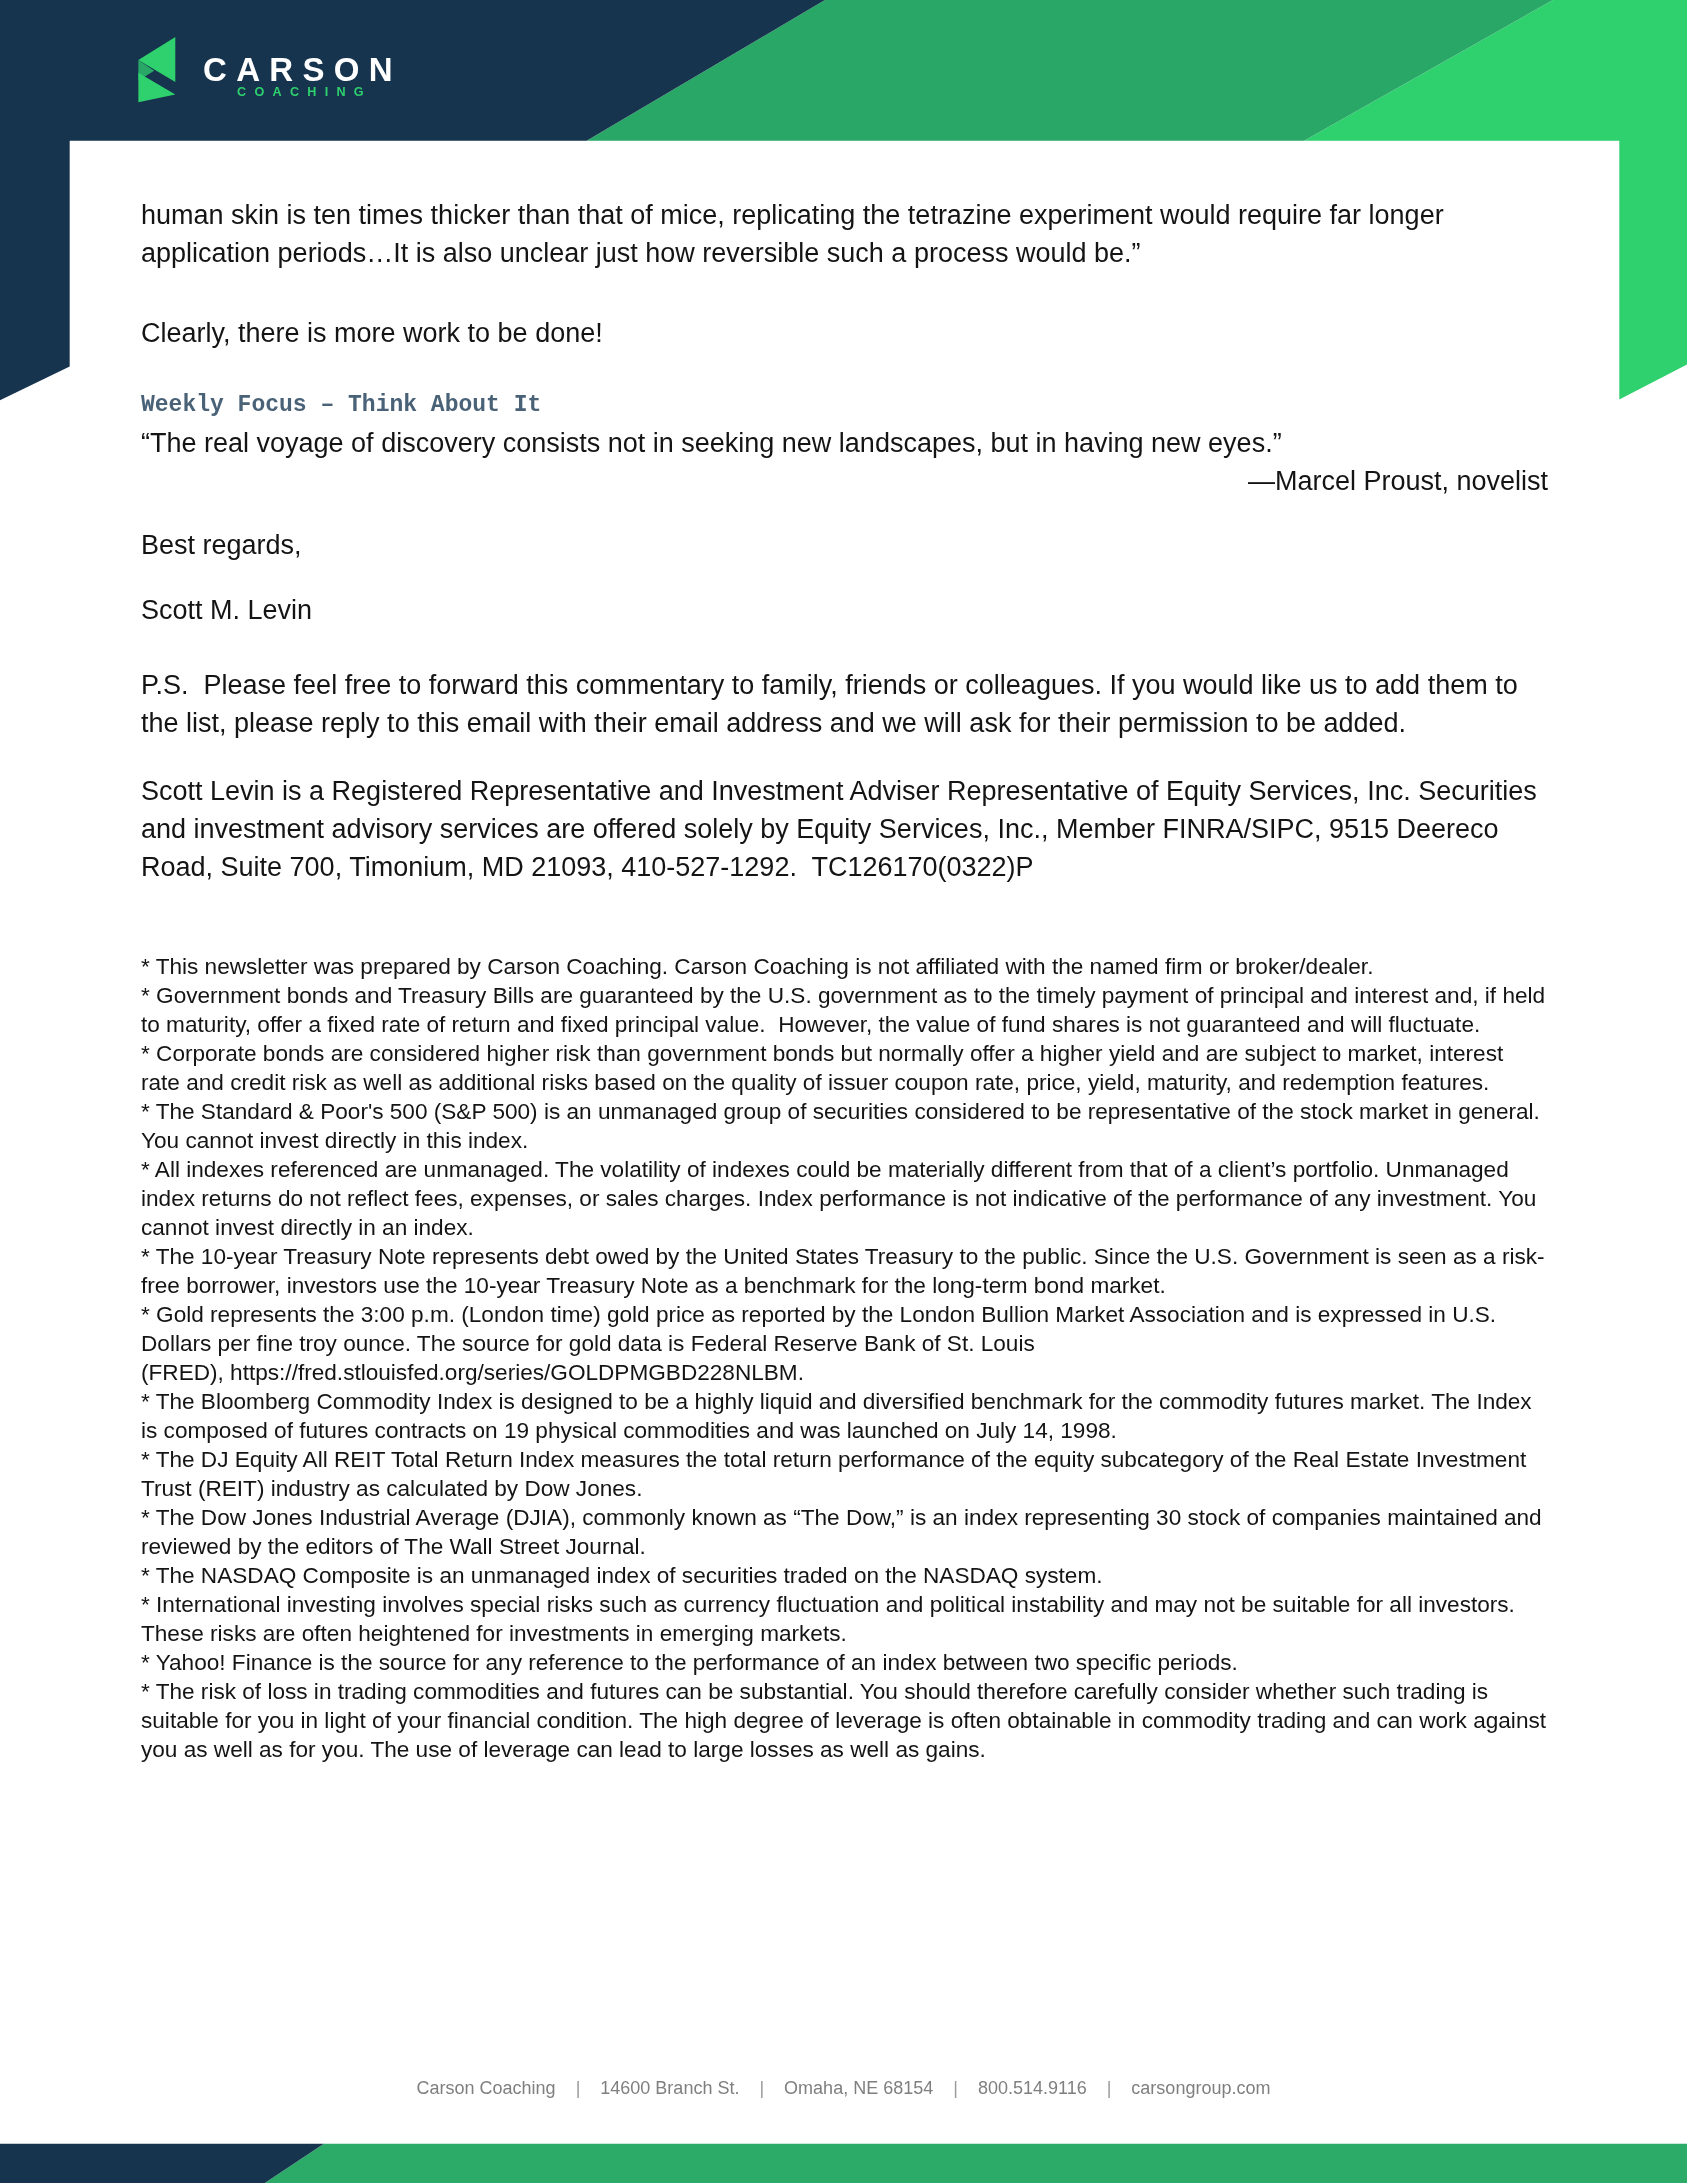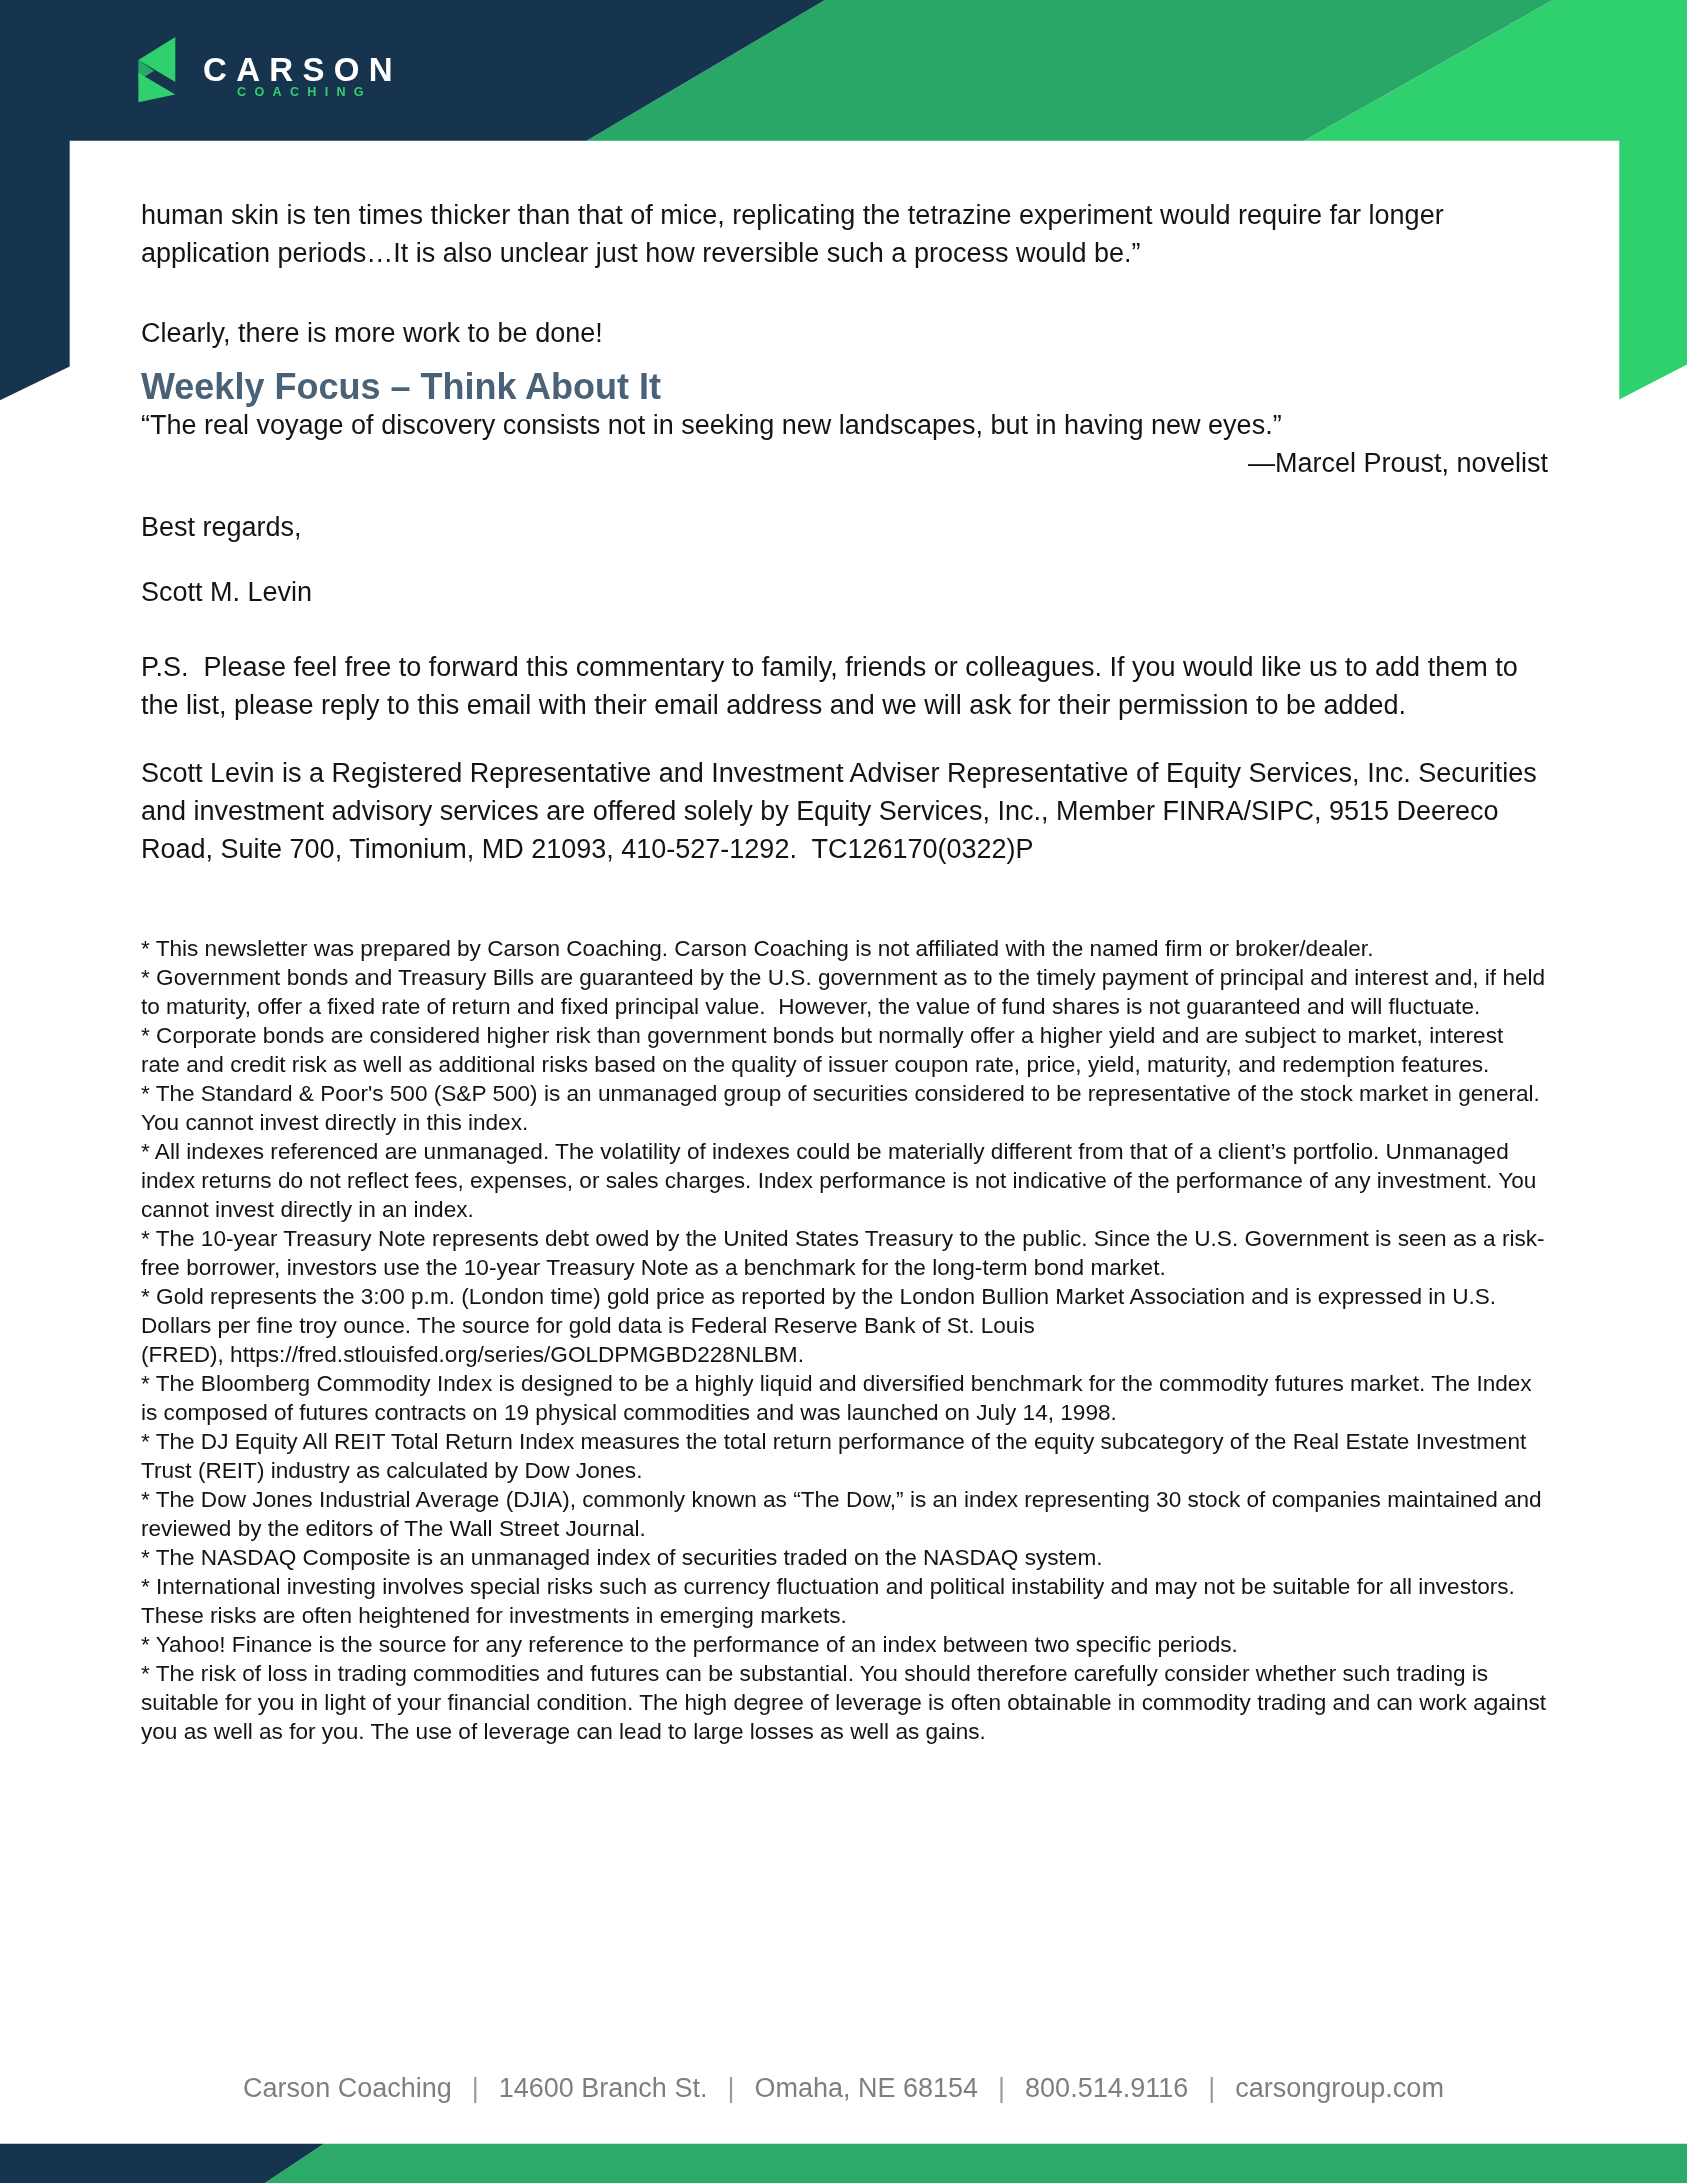--- a/index.html
+++ b/index.html
@@ -28,34 +28,34 @@
   .logo-sub{
     position:absolute;left:237px;top:86px;
     font-size:12.6px;line-height:12.6px;font-weight:700;color:var(--green-light,#2FD06E);letter-spacing:8.3px;
   }
   
   .content{
     position:absolute;left:141px;top:196px;width:1407px;
     font-size:27px;line-height:38px;color:var(--text-black,#141414);
   }
   .para2{margin-top:42px;}
-  .heading{margin-top:16px;font-size:36px;line-height:38px;font-weight:700;color:var(--heading-slate,#4A6277);}
+  .heading{margin-top:34px;font-size:23px;line-height:38px;font-weight:700;color:var(--heading-slate,#4A6277);font-family:Liberation Mono, monospace;}
   .quote{margin-top:0;}
   .attribution{text-align:right;}
   .signoff{margin-top:26px;}
   .signature{margin-top:27px;}
   .ps{margin-top:37px;}
   .disclosure{margin-top:30px;}
   .disclaimers{margin-top:66px;font-size:22.6px;line-height:29px;}
   .disc{white-space:pre-wrap;}
   
   .footer-line{
     position:absolute;left:0;top:2074px;width:1687px;
     display:flex;justify-content:center;align-items:center;gap:20px;
-    font-size:27px;line-height:29px;color:var(--footer-gray,#7F7F7F);
+    font-size:18px;line-height:29px;color:var(--footer-gray,#7F7F7F);
   }
   .pipe{color:#9a9a9a;font-weight:400;}
 </style>
 </head>
 <body>
 
 <svg class="bg-svg" viewBox="0 0 2542 3289" preserveAspectRatio="none" aria-hidden="true">
 
   <polygon points="2340,0 2542,0 2542,549 2440,602 2440,212 1965,212" style="fill:var(--green-light,#2FD06E)"></polygon>
   <polygon points="1243,0 2340,0 1965,212 884,212" style="fill:var(--green-dark,#29A767)"></polygon>

